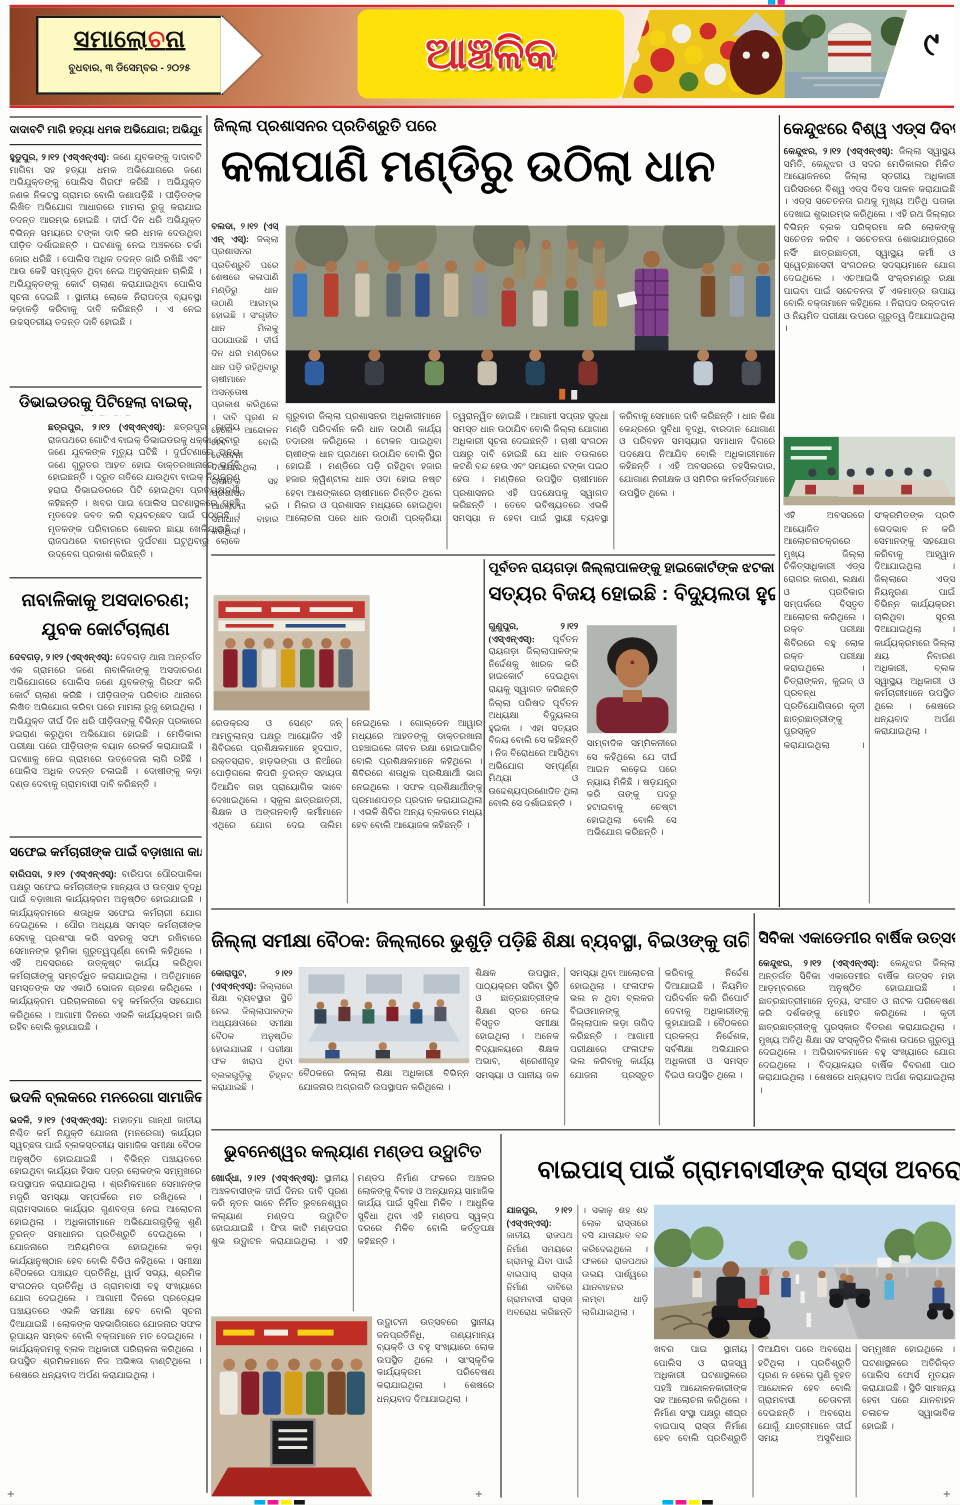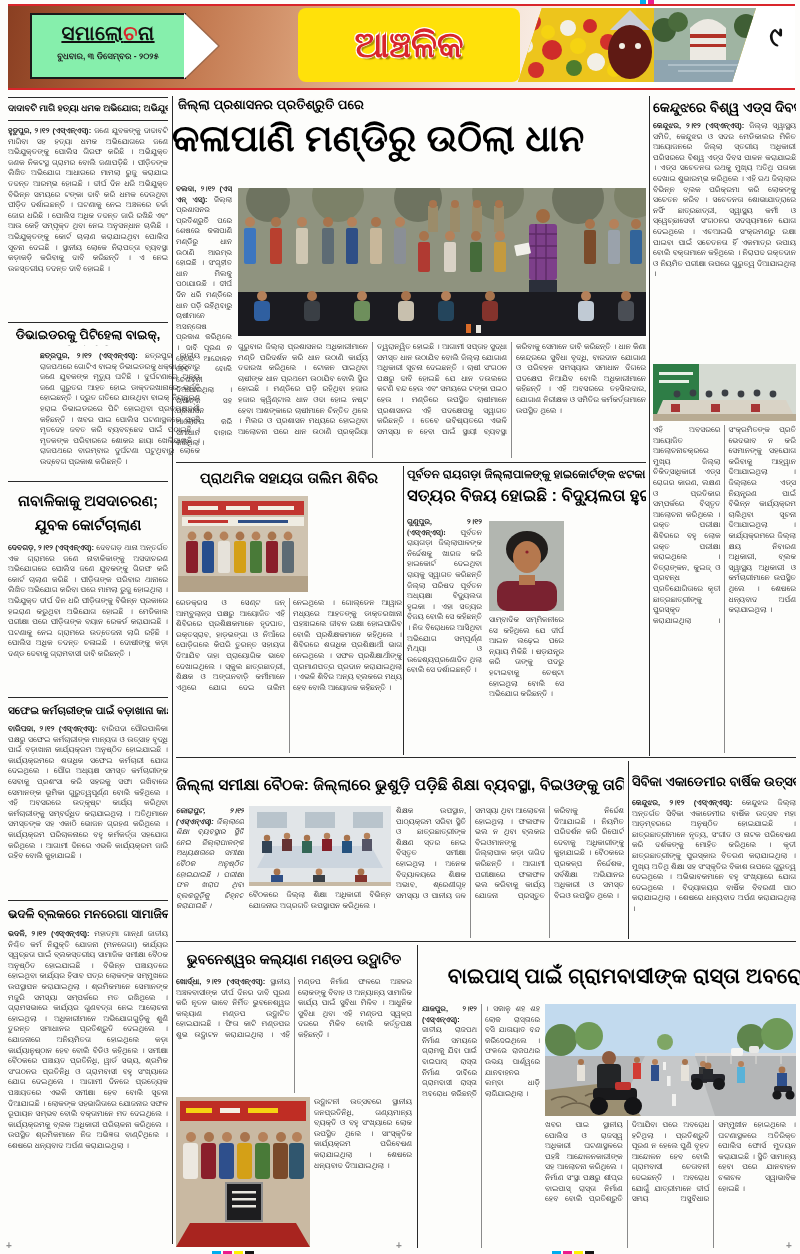--- a/index.html
+++ b/index.html
@@ -13,21 +13,21 @@
   .cols3{column-count:3;column-gap:9px;column-rule:1px solid #8a8a8a;}
   .hl{font-weight:700;color:#000;overflow:hidden;}
   .hl-sm{font-size:9px;line-height:12px;white-space:nowrap;}
   .hl-md{font-size:12.5px;line-height:15px;text-align:center;}
   .rule{background:#2a2a2a;}
   .vrule{background:#2a2a2a;width:1px;}
   
   .mast-band{left:8px;top:6px;width:787px;height:82px;
      background:linear-gradient(100deg,#8a3f22 0%,#b9693f 18%,#d99e77 38%,#f2dccd 58%,#ffffff 78%);}
   .mast-line{left:8px;width:787px;height:2px;background:var(--accent_red,#c0272d);}
-  .logo-box{left:30px;top:13px;width:152px;height:62px;background:#86efac;border:2px solid #1a1a1a;
+  .logo-box{left:30px;top:13px;width:152px;height:62px;background:#fef9c3;border:2px solid #1a1a1a;
             text-align:center;}
   .logo-arrow{left:184px;top:13px;width:0;height:0;border-top:33px solid transparent;
               border-bottom:33px solid transparent;border-left:34px solid #ffffff;
               filter:drop-shadow(2px 0 0 #30303044);}
   .logo-text{font-size:20px;font-weight:700;letter-spacing:.5px;color:#111;
              text-decoration:underline;margin-top:7px;}
   .logo-text .accent{color:var(--accent_red,#c0272d);}
   .logo-date{font-size:8.5px;font-weight:700;color:#222;margin-top:6px;}
   .sec-box{left:298px;top:8px;width:222px;height:74px;background:var(--section_yellow,#ffe10a);
            border-radius:8px;display:flex;align-items:center;justify-content:center;}
@@ -133,21 +133,21 @@
     <span class="dl">ବାରିପଦା, ୨।୧୨ (ଏସ୍‌ଏନ୍‌ଏସ୍):</span> <span>ବାରିପଦା ପୌରପାଳିକା ପକ୍ଷରୁ ସଫେଇ କର୍ମଚାରୀଙ୍କ ମାନ୍ୟତା ଓ ଉତ୍ସାହ ବୃଦ୍ଧି ପାଇଁ ବଡ଼ାଖାନା କାର୍ଯ୍ୟକ୍ରମ ଅନୁଷ୍ଠିତ ହୋଇଯାଇଛି । କାର୍ଯ୍ୟକ୍ରମରେ ଶତାଧିକ ସଫେଇ କର୍ମଚାରୀ ଯୋଗ ଦେଇଥିଲେ । ପୌର ଅଧ୍ୟକ୍ଷ ସମସ୍ତ କର୍ମଚାରୀଙ୍କ ସେବାକୁ ପ୍ରଶଂସା କରି ସହରକୁ ସଫା ରଖିବାରେ ସେମାନଙ୍କ ଭୂମିକା ଗୁରୁତ୍ୱପୂର୍ଣ୍ଣ ବୋଲି କହିଥିଲେ । ଏହି ଅବସରରେ ଉତ୍କୃଷ୍ଟ କାର୍ଯ୍ୟ କରିଥିବା କର୍ମଚାରୀଙ୍କୁ ସମ୍ବର୍ଦ୍ଧିତ କରାଯାଇଥିଲା । ଅତିଥିମାନେ ସମସ୍ତଙ୍କ ସହ ଏକାଠି ଭୋଜନ ଗ୍ରହଣ କରିଥିଲେ । କାର୍ଯ୍ୟକ୍ରମ ପରିଚାଳନାରେ ବହୁ କର୍ମକର୍ତ୍ତା ସହଯୋଗ କରିଥିଲେ । ଆଗାମୀ ଦିନରେ ଏଭଳି କାର୍ଯ୍ୟକ୍ରମ ଜାରି ରହିବ ବୋଲି କୁହାଯାଇଛି ।</span>
   </div>
 
   <div class="abs rule" style="left:8px;top:900px;width:160px;height:1px;"></div>
   <div class="abs hl" style="left:8px;top:905px;width:160px;height:20px;font-size:12px;line-height:19px;text-align:center;white-space:nowrap;">ଭଦଳି ବ୍ଲକରେ ମନରେଗା ସାମାଜିକ ସମୀକ୍ଷା</div>
   <div class="abs body-text" style="left:8px;top:929px;width:160px;height:315px;">
     <span class="dl">ଭଦଳି, ୨।୧୨ (ଏସ୍‌ଏନ୍‌ଏସ୍):</span> <span>ମହାତ୍ମା ଗାନ୍ଧୀ ଜାତୀୟ ନିଶ୍ଚିତ କର୍ମ ନିଯୁକ୍ତି ଯୋଜନା (ମନରେଗା) କାର୍ଯ୍ୟର ସ୍ୱଚ୍ଛତା ପାଇଁ ବ୍ଲକସ୍ତରୀୟ ସାମାଜିକ ସମୀକ୍ଷା ବୈଠକ ଅନୁଷ୍ଠିତ ହୋଇଯାଇଛି । ବିଭିନ୍ନ ପଞ୍ଚାୟତରେ ହୋଇଥିବା କାର୍ଯ୍ୟର ହିସାବ ପତ୍ର ଲୋକଙ୍କ ସମ୍ମୁଖରେ ଉପସ୍ଥାପନ କରାଯାଇଥିଲା । ଶ୍ରମିକମାନେ ସେମାନଙ୍କ ମଜୁରି ସମସ୍ୟା ସମ୍ପର୍କରେ ମତ ରଖିଥିଲେ । ଗ୍ରାମସଭାରେ କାର୍ଯ୍ୟର ଗୁଣବତ୍ତା ନେଇ ଆଲୋଚନା ହୋଇଥିଲା । ଅଧିକାରୀମାନେ ଅଭିଯୋଗଗୁଡ଼ିକୁ ଶୁଣି ତୁରନ୍ତ ସମାଧାନର ପ୍ରତିଶ୍ରୁତି ଦେଇଥିଲେ । ଯୋଜନାରେ ଅନିୟମିତତା ହୋଇଥିଲେ କଡ଼ା କାର୍ଯ୍ୟାନୁଷ୍ଠାନ ହେବ ବୋଲି ବିଡିଓ କହିଥିଲେ । ସମୀକ୍ଷା ବୈଠକରେ ପଞ୍ଚାୟତ ପ୍ରତିନିଧି, ୱାର୍ଡ ସଭ୍ୟ, ଶ୍ରମିକ ସଂଗଠନର ପ୍ରତିନିଧି ଓ ଗ୍ରାମବାସୀ ବହୁ ସଂଖ୍ୟାରେ ଯୋଗ ଦେଇଥିଲେ । ଆଗାମୀ ଦିନରେ ପ୍ରତ୍ୟେକ ପଞ୍ଚାୟତରେ ଏଭଳି ସମୀକ୍ଷା ହେବ ବୋଲି ସୂଚନା ଦିଆଯାଇଛି । ଲୋକଙ୍କ ସହଭାଗିତାରେ ଯୋଜନାର ସଫଳ ରୂପାୟନ ସମ୍ଭବ ବୋଲି ବକ୍ତାମାନେ ମତ ଦେଇଥିଲେ । କାର୍ଯ୍ୟକ୍ରମକୁ ବ୍ଲକ ଅଧିକାରୀ ପରିଚାଳନା କରିଥିଲେ । ଉପସ୍ଥିତ ଶ୍ରମିକମାନେ ନିଜ ଅଭିଜ୍ଞତା ବାଣ୍ଟିଥିଲେ । ଶେଷରେ ଧନ୍ୟବାଦ ଅର୍ପଣ କରାଯାଇଥିଲା ।</span>
   </div>
 
   <div class="abs hl" style="left:178px;top:97px;width:460px;height:16px;font-size:13px;">ଜିଲ୍ଲା ପ୍ରଶାସନର ପ୍ରତିଶ୍ରୁତି ପରେ</div>
-  <div class="abs hl" style="left:172px;top:112px;width:470px;height:56px;font-size:37px;line-height:54px;white-space:nowrap;">କଳାପାଣି ମଣ୍ଡିରୁ ଉଠିଲା ଧାନ</div>
+  <div class="abs hl" style="left:184px;top:112px;width:470px;height:56px;font-size:37px;line-height:54px;white-space:nowrap;">କଳାପାଣି ମଣ୍ଡିରୁ ଉଠିଲା ଧାନ</div>
   <div class="abs body-text" style="left:176px;top:184px;width:56px;height:276px;font-size:7.4px;">
     <span class="dl">ବଲଦା, ୨।୧୨ (ଏସ୍ ଏନ୍ ଏସ୍):</span> <span>ଜିଲ୍ଲା ପ୍ରଶାସନର ପ୍ରତିଶ୍ରୁତି ପରେ ଶେଷରେ କଳାପାଣି ମଣ୍ଡିରୁ ଧାନ ଉଠାଣି ଆରମ୍ଭ ହୋଇଛି । ସଂଗୃହୀତ ଧାନ ମିଲକୁ ପଠାଯାଉଛି । ଦୀର୍ଘ ଦିନ ଧରି ମଣ୍ଡିରେ ଧାନ ପଡ଼ି ରହିଥିବାରୁ ଚାଷୀମାନେ ଅସନ୍ତୋଷ ପ୍ରକାଶ କରିଥିଲେ । ଦାବି ପୂରଣ ନ ହେଲେ ଆନ୍ଦୋଳନ ହେବ ବୋଲି ଚେତାବନୀ ଦିଆଯାଇଥିଲା । ଚାଷୀଙ୍କ ସହ ପ୍ରଶାସନ ଆଲୋଚନା କରି ସମାଧାନ ବାହାର କରିଥିଲା ।</span>
   </div>
   <div class="abs photo" style="left:238px;top:188px;width:408px;height:148px;">
     <svg width="408" height="148" viewBox="0 0 408 148">
       <rect width="408" height="148" fill="#8f937f"></rect>
       <circle cx="30" cy="12" r="22" fill="#6e7360"></circle>
         <circle cx="100" cy="8" r="26" fill="#7c8168"></circle>
       <circle cx="180" cy="10" r="24" fill="#6e7360"></circle>
         <circle cx="260" cy="6" r="26" fill="#787d66"></circle>
@@ -244,21 +244,20 @@
         <circle cx="120" cy="30" r="3.4"></circle>
       </g>
       <rect x="18" y="40" width="9" height="8" fill="#a83434"></rect>
         <rect x="58" y="40" width="9" height="8" fill="#a83434"></rect>
       <rect x="98" y="40" width="9" height="8" fill="#a83434"></rect>
       <rect x="0" y="50" width="143" height="7" fill="#b8ab93"></rect>
     </svg>
   </div>
   <div class="abs body-text cols2" style="left:653px;top:425px;width:143px;height:328px;">ଏହି ଅବସରରେ ଆୟୋଜିତ ଆଲୋଚନାଚକ୍ରରେ ମୁଖ୍ୟ ଜିଲ୍ଲା ଚିକିତ୍ସାଧିକାରୀ ଏଡ୍ସ ରୋଗର କାରଣ, ଲକ୍ଷଣ ଓ ପ୍ରତିକାର ସମ୍ପର୍କରେ ବିସ୍ତୃତ ଆଲୋଚନା କରିଥିଲେ । ରକ୍ତ ପରୀକ୍ଷା ଶିବିରରେ ବହୁ ଲୋକ ରକ୍ତ ପରୀକ୍ଷା କରାଇଥିଲେ । ଚିତ୍ରାଙ୍କନ, କୁଇଜ୍ ଓ ପ୍ରବନ୍ଧ ପ୍ରତିଯୋଗିତାରେ କୃତୀ ଛାତ୍ରଛାତ୍ରୀଙ୍କୁ ପୁରସ୍କୃତ କରାଯାଇଥିଲା । ସଂକ୍ରମିତଙ୍କ ପ୍ରତି ଭେଦଭାବ ନ କରି ସେମାନଙ୍କୁ ସହଯୋଗ କରିବାକୁ ଆହ୍ୱାନ ଦିଆଯାଇଥିଲା । ଜିଲ୍ଲାରେ ଏଡ୍ସ ନିୟନ୍ତ୍ରଣ ପାଇଁ ବିଭିନ୍ନ କାର୍ଯ୍ୟକ୍ରମ ଚାଲିଥିବା ସୂଚନା ଦିଆଯାଇଥିଲା । କାର୍ଯ୍ୟକ୍ରମରେ ଜିଲ୍ଲା କ୍ଷୟ ନିବାରଣ ଅଧିକାରୀ, ବ୍ଲକ ସ୍ୱାସ୍ଥ୍ୟ ଅଧିକାରୀ ଓ କର୍ମଚାରୀମାନେ ଉପସ୍ଥିତ ଥିଲେ । ଶେଷରେ ଧନ୍ୟବାଦ ଅର୍ପଣ କରାଯାଇଥିଲା ।</div>
 
-  <div class="abs hl" style="left:176px;top:468px;width:226px;height:22px;font-size:14.5px;line-height:21px;text-align:center;white-space:nowrap;">ପ୍ରାଥମିକ ସହାୟତା ତାଲିମ ଶିବିର</div>
   <div class="abs photo" style="left:178px;top:496px;width:130px;height:96px;">
     <svg width="130" height="96" viewBox="0 0 130 96">
       <rect width="130" height="96" fill="#cfc3b0"></rect>
       <rect x="4" y="5" width="122" height="14" fill="#c23530"></rect>
       <rect x="10" y="10" width="30" height="4" fill="#f4efe4"></rect>
         <rect x="48" y="10" width="24" height="4" fill="#f4efe4"></rect>
         <rect x="80" y="10" width="36" height="4" fill="#f4efe4"></rect>
       <rect x="4" y="21" width="122" height="9" fill="#efece2"></rect>
       <rect x="10" y="24" width="40" height="3" fill="#c23530"></rect>
         <rect x="60" y="24" width="50" height="3" fill="#2f4f86"></rect>
@@ -294,21 +293,21 @@
       <ellipse cx="38" cy="28" rx="21" ry="18" fill="#201d1b"></ellipse>
       <ellipse cx="38" cy="36" rx="14" ry="16" fill="#b5784e"></ellipse>
       <circle cx="38" cy="31" r="1.6" fill="#8a1f2b"></circle>
       <rect x="8" y="60" width="60" height="30" rx="10" fill="#7a2230"></rect>
       <rect x="30" y="54" width="16" height="10" fill="#b5784e"></rect>
     </svg>
   </div>
   <div class="abs body-text" style="left:489px;top:615px;width:75px;height:138px;">ସାମ୍ବାଦିକ ସମ୍ମିଳନୀରେ ସେ କହିଥିଲେ ଯେ ଦୀର୍ଘ ଆଇନ ଲଢ଼େଇ ପରେ ନ୍ୟାୟ ମିଳିଛି । ଷଡ଼ଯନ୍ତ୍ର କରି ତାଙ୍କୁ ପଦରୁ ହଟାଇବାକୁ ଚେଷ୍ଟା ହୋଇଥିଲା ବୋଲି ସେ ଅଭିଯୋଗ କରିଛନ୍ତି ।</div>
 
   <div class="abs hl" style="left:176px;top:772px;width:448px;height:26px;font-size:15.5px;line-height:25px;white-space:nowrap;">ଜିଲ୍ଲା ସମୀକ୍ଷା ବୈଠକ: ଜିଲ୍ଲାରେ ଭୁଶୁଡ଼ି ପଡ଼ିଛି ଶିକ୍ଷା ବ୍ୟବସ୍ଥା, ବିଇଓଙ୍କୁ ତାଗିଦ</div>
-  <div class="abs body-text" style="left:176px;top:806px;width:68px;height:132px;font-size:7.4px;font-style:italic;">
+  <div class="abs body-text" style="left:176px;top:806px;width:68px;height:132px;font-size:7.4px;">
     <span class="dl">କୋରାପୁଟ, ୨।୧୨ (ଏସ୍‌ଏନ୍‌ଏସ୍):</span> <span>ଜିଲ୍ଲାରେ ଶିକ୍ଷା ବ୍ୟବସ୍ଥାର ସ୍ଥିତି ନେଇ ଜିଲ୍ଲାପାଳଙ୍କ ଅଧ୍ୟକ୍ଷତାରେ ସମୀକ୍ଷା ବୈଠକ ଅନୁଷ୍ଠିତ ହୋଇଯାଇଛି । ପରୀକ୍ଷା ଫଳ ଖରାପ ଥିବା ବ୍ଲକଗୁଡ଼ିକୁ ଚିହ୍ନଟ କରାଯାଇଛି ।</span>
   </div>
   <div class="abs photo" style="left:249px;top:806px;width:142px;height:80px;">
     <svg width="142" height="80" viewBox="0 0 142 80">
       <rect width="142" height="80" fill="#e1e5e8"></rect>
       <rect x="8" y="6" width="30" height="16" fill="#b9c4cc"></rect>
         <rect x="56" y="6" width="30" height="16" fill="#b9c4cc"></rect>
         <rect x="104" y="6" width="30" height="16" fill="#b9c4cc"></rect>
       <polygon points="20,40 122,40 134,62 8,62" fill="#ccd5de"></polygon>
       <g>

